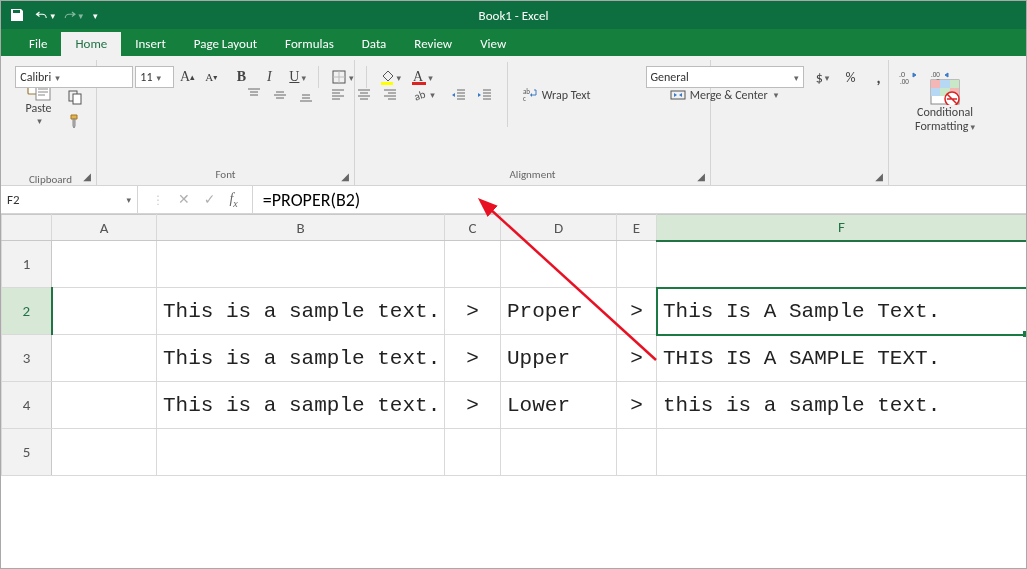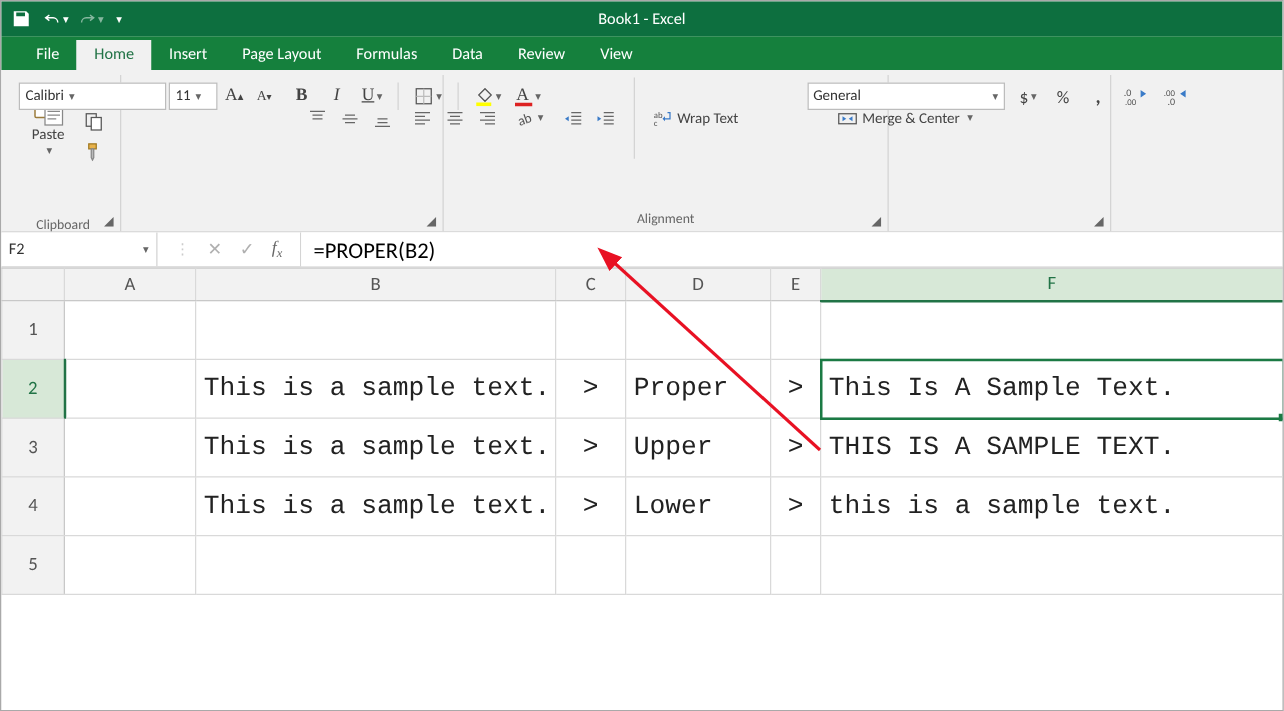--- a/index.html
+++ b/index.html
@@ -105,21 +105,21 @@
   .underline-u { text-decoration: underline; }
 
   
   .fbar {
     display:flex; align-items:stretch;
     border-bottom:1px solid #d4d4d4;
     height:28px;
     background:#fff;
   }
   .namebox {
-    width:125px; border-right:1px solid #d4d4d4;
+    width:137px; border-right:1px solid #d4d4d4;
     display:flex; align-items:center; padding:12px 6px;
     font-size:13px; color:#333; justify-content:space-between;gap:34px;
   }
   .fx-btns {
     display:flex; align-items:center; gap:14px;
     padding:0 14px; border-right:1px solid #d4d4d4;
     color:#b0b0b0;
   }
   .fx-btns .fx { font-style:italic; font-family:"Times New Roman",serif; color:#666; font-size:14px;}
   .formula-input {
@@ -317,20 +317,21 @@
           </div>
         <div class="btn">
             <span style="font-family:serif;font-size:14px;">A</span>
             <svg width="14" height="4" style="margin-left:-11px;margin-top:14px">
               <rect width="14" height="3" fill="#d22"></rect>
             </svg>
             <span class="caret">▾</span>
           </div>
       </div>
     </div>
+    <div class="group-label">Font</div>
     <div class="dialog-launcher">◢</div>
   </div>
 
   <div class="group" style="width:356px">
     <div class="group-body" style="gap:8px">
       <div class="col" style="gap:10px;">
         <div class="row" style="gap:4px">
           <div class="btn">
               <svg width="16" height="16" viewBox="0 0 16 16">
                 <path stroke="#666" d="M2 2h12M4 5h8M4 8h8"></path>
@@ -437,20 +438,37 @@
               <text x="3" y="15" font-size="8" fill="#555">.0</text>
               <path stroke="#3a7bc8" fill="#3a7bc8" d="M17 4l-3 2 3 2z"></path>
             </svg>
           </div>
       </div>
     </div>
     <div class="dialog-launcher">◢</div>
   </div>
 
   <div class="group" style="border-right:none; width:112px">
+    <div class="group-body">
+      <div class="big-btn" style="width:96px;height:88px">
+        <svg width="30" height="26" viewBox="0 0 30 26">
+          <rect x="1" y="1" width="28" height="24" fill="#fff" stroke="#888"></rect>
+          <rect x="1" y="1" width="9" height="8" fill="#f5b6b6"></rect>
+            <rect x="10" y="1" width="10" height="8" fill="#b6d8f5"></rect>
+            <rect x="20" y="1" width="9" height="8" fill="#c8e8c8"></rect>
+          <rect x="1" y="9" width="9" height="8" fill="#b6d8f5"></rect>
+            <rect x="10" y="9" width="10" height="8" fill="#c8e8c8"></rect>
+            <rect x="20" y="9" width="9" height="8" fill="#f5b6b6"></rect>
+          <circle cx="22" cy="20" r="7" fill="#fff" stroke="#d22" stroke-width="1.5"></circle>
+            <path stroke="#d22" stroke-width="1.5" d="M17 20h10M17 15l10 10"></path>
+        </svg>
+        <span>Conditional</span>
+        <span><span>Formatting</span><span class="caret">▾</span></span>
+      </div>
+    </div>
     <div class="group-label">&nbsp;</div>
   </div>
 </div>
 
 <div class="fbar">
   <div class="namebox">
     <span>F2</span>
     <span class="caret">▾</span>
   </div>
   <div class="fx-btns">

